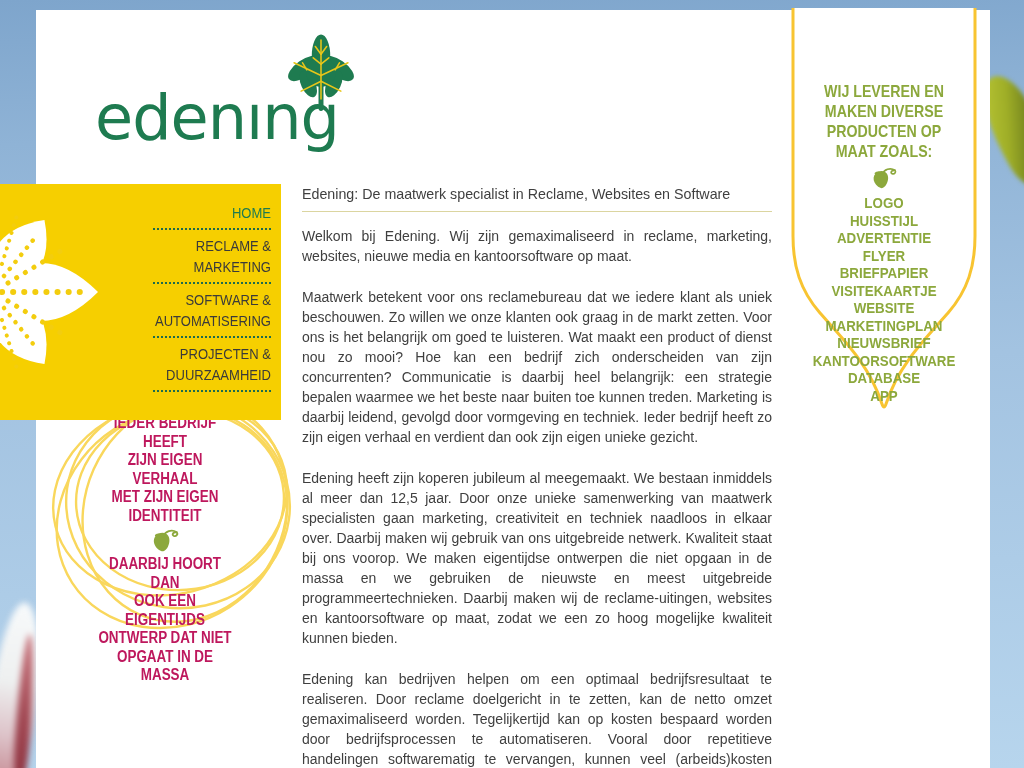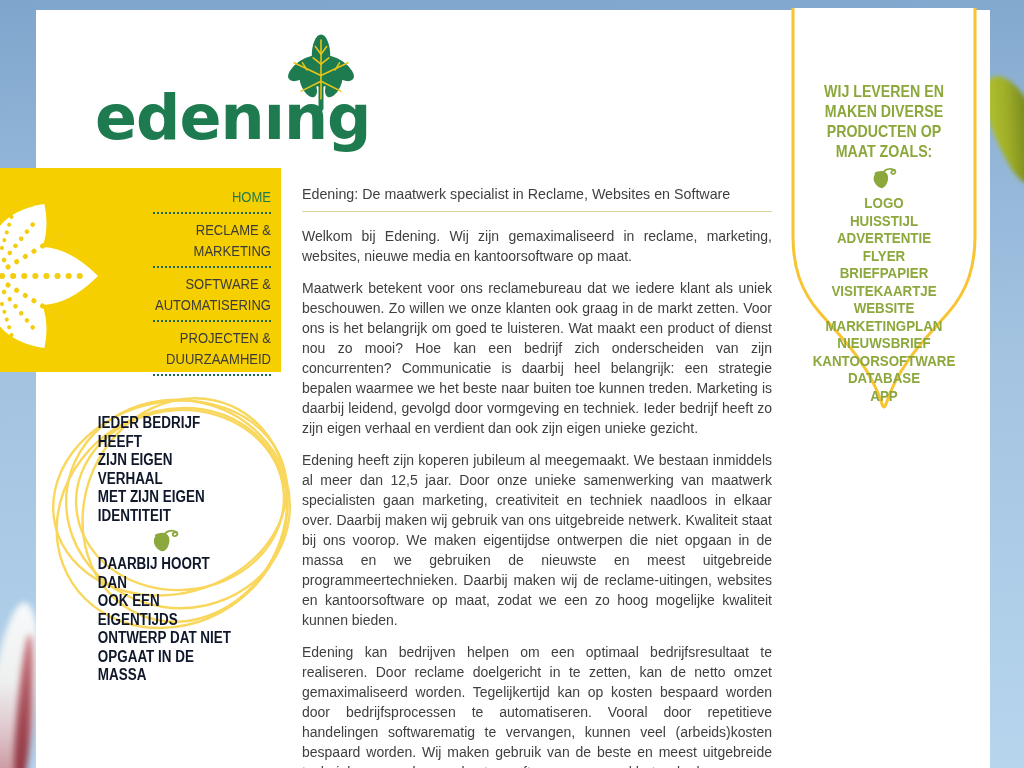--- a/index.html
+++ b/index.html
@@ -18,44 +18,44 @@
     background:linear-gradient(180deg,#cc7b83 0%,#a34b56 55%,#8e3340 100%);
     border-radius:50% 50% 40% 40% / 70% 70% 30% 30%; transform:rotate(4deg); }
   .leafphoto { position:absolute; left:994px; top:72px; width:46px; height:128px; filter:blur(2px); z-index:0; }
   .leafphoto .blade { position:absolute; width:46px; height:118px;
     background:linear-gradient(115deg,#c3cf3a 0%,#9fae27 40%,#5f701a 75%,#4c5c12 100%);
     border-radius:55% 45% 60% 40% / 65% 35% 70% 30%; transform:rotate(-28deg); }
   
   .page { position:absolute; left:36px; top:10px; width:954px; height:758px; background:#ffffff; z-index:1; }
   
   .logo { position:absolute; left:59px; top:71px; cursor:pointer; }
-  .logo-text { font-family:"DejaVu Sans", sans-serif; font-size:62px; font-weight:700;
+  .logo-text { font-family:"DejaVu Sans", sans-serif; font-size:62px; font-weight:400;
     color:#1E7B50; letter-spacing:-1px; line-height:74px; }
   .brand-leaf { position:absolute; left:190px; top:-48px; width:72px; height:78px; }
   
-  .navblock { position:absolute; left:0; top:168px; width:281px; height:204px; background:#F6CF00; z-index:2; }
+  .navblock { position:absolute; left:0; top:184px; width:281px; height:236px; background:#F6CF00; z-index:2; }
   .leafdecor { position:absolute; left:0; top:2px; width:115px; height:212px; overflow:visible; }
   .navlist { position:absolute; right:10px; top:19px; width:170px; text-align:right; }
   .nav-item { font-size:14px; color:#3A3A3A; line-height:21px; white-space:pre-line;
     transform:scaleX(.93); transform-origin:100% 50%; cursor:pointer; }
   .nav-item.active { color:#1E7B50; }
   .dotsep { border-bottom:2px dotted #1C6B4E; width:118px; margin:4px 0 6px auto; }
   
   .scribble { position:absolute; left:14px; top:372px; width:250px; height:270px; overflow:visible; }
-  .quote { position:absolute; left:49px; top:404px; width:160px; text-align:left; color:#0f172a; }
+  .quote { position:absolute; left:49px; top:404px; width:160px; text-align:center; color:#be185d; }
   .quote .qtext { font-size:16px; line-height:18.5px; white-space:pre-line; font-weight:700;
     transform:scaleX(.84); transform-origin:50% 50%; }
   .quote .sprig { width:30px; height:25px; margin:3px auto 2px; display:block; }
   
   .main { position:absolute; left:266px; top:174px; width:470px; color:#3F3F3F; }
   .main h1 { font-size:15px; font-weight:400; white-space:nowrap;
     transform:scaleX(.95); transform-origin:0 50%; line-height:20px; }
   .rule { border:none; border-top:1px solid #DBD5A0; margin:7px 0 0 0; }
   .main p { font-size:14px; line-height:20px; text-align:justify; margin-top:14px; }
-  .main p + p { margin-top:12px; }
+  .main p + p { margin-top:21px; }
   
   .bubble-svg { position:absolute; left:784px; top:8px; width:200px; height:425px; z-index:2; }
   .bubble { position:absolute; left:784px; top:8px; width:200px; padding-top:25px; text-align:center;
     color:#8CA83C; z-index:3;margin-top:48px; }
   .bubble .intro { font-size:16.5px; line-height:20px; white-space:pre-line; font-weight:700;
     transform:scaleX(.86); transform-origin:50% 50%; }
   .bubble .sprig { width:28px; height:24px; margin:5px auto 4px; display:block; }
   .product-item { font-size:15.5px; line-height:17.5px; font-weight:700;
     transform:scaleX(.86); transform-origin:50% 50%; cursor:pointer; }
 </style>

